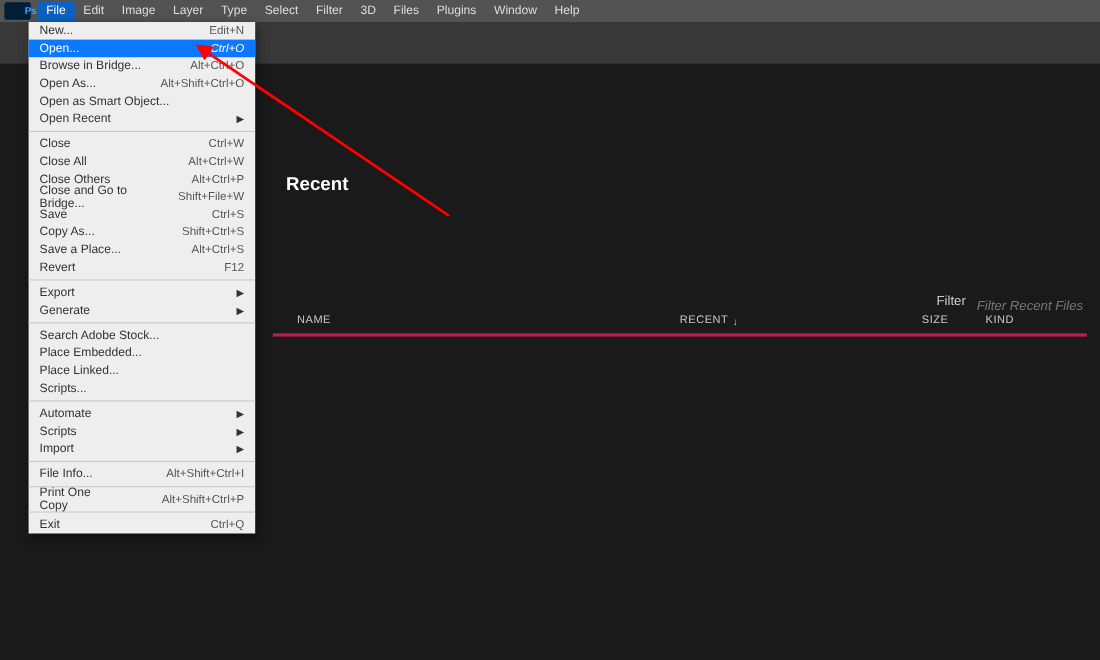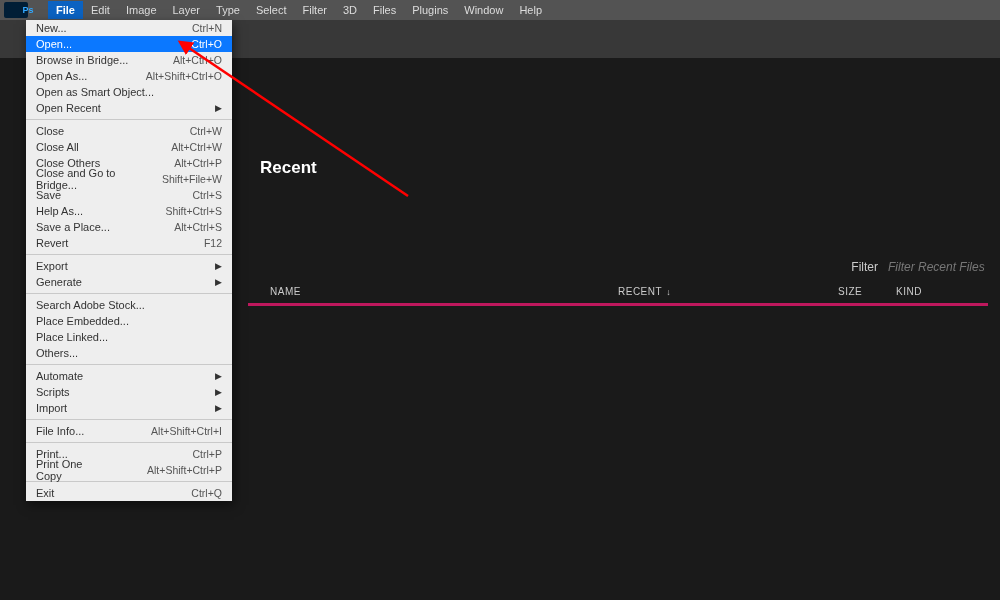--- a/index.html
+++ b/index.html
@@ -1,34 +1,34 @@
 <!DOCTYPE html>
 <html><head>
 <meta charset="utf-8">
 <style>
   * { margin: 0; padding: 0; box-sizing: border-box; font-family: 'Segoe UI', Tahoma, sans-serif; }
   body { width: 1000px; height: 600px; background: #1a1a1a; overflow: hidden; position: relative; color: #ddd; }
   .menubar { height: 20px; background: #535353; display: flex; align-items: center; padding-left: 4px; }
-  .ps-logo { width: 16px; height: 16px; background: #001e36; border-radius: 2px; display: flex; align-items: center; justify-content: center; margin-right: 20px; padding-left: 24px; }
+  .ps-logo { width: 16px; height: 16px; background: #001e36; border-radius: 2px; display: flex; align-items: center; justify-content: center; margin-right: 6px; padding-left: 24px; }
   .ps-logo span { color: #31a8ff; font-size: 9px; font-weight: bold; }
   .menu-item { color: #ddd; font-size: 11px; padding: 3px 8px; cursor: pointer; }
-  .menu-item.active { background: #0b62c1; color: #fff; font-weight: bold; }
+  .menu-item.active { background: #0b62c1; color: #fff; }
   .toolbar-strip { height: 38px; background: #383838; }
   .dropdown { position: absolute; top: 20px; left: 26px; width: 206px; background: #eeeeee; box-shadow: 2px 4px 10px rgba(0,0,0,0.5); z-index: 100; }
   .dd-item { display: flex; justify-content: space-between; align-items: center; padding: 2px 10px; font-size: 11px; color: #333; cursor: pointer; height: 16px; gap: 40px; }
   .dd-item.hl { background: #0b78ff; color: #fff; }
   .dd-item .shortcut { color: #555; font-size: 10.5px; }
-  .dd-item.hl .shortcut { color: #fff; }
+  .dd-item.hl .shortcut { color: #fff; font-style: italic; }
   .dd-sep { height: 1px; background: #c9c9c9; margin: 3px 0; }
   .arrow-right { font-size: 9px; color: #333; }
   .main-area { position: absolute; top: 58px; left: 0; right: 0; bottom: 0; background: #1a1a1a; padding: 0 0 0 20px;}
   .recent-title { color: #fff; font-size: 17px; font-weight: bold; margin-top: 100px; margin-left: 240px; }
   .filter-row { position: absolute; right: 12px; top: 202px; display: flex; align-items: center; gap: 10px; font-size: 12px; }
   .filter-label { color: #ccc; }
-  .filter-input { background: transparent; border: none; border-bottom: none; color: #fde047; font-style: italic; font-size: 12px; width: 100px; }
+  .filter-input { background: transparent; border: none; border-bottom: none; color: #fde047; font-style: italic; font-size: 12px; width: 100px; margin-top: 11px; }
   .filter-input::placeholder { color: #777; font-style: italic; }
   .table-header { position: absolute; top: 228px; left: 248px; right: 12px; display: flex; font-size: 10px; color: #ccc; border-bottom: 3px solid #be185d; padding-bottom: 6px; letter-spacing: 0.5px; }
   .col-name { flex: 0 0 auto; width: 370px; padding-left: 22px;}
   .col-recent { width: 220px; display: flex; align-items: center; gap: 4px; }
   .col-size { width: 58px; }
   .col-kind { width: 40px; }
   .down-arrow { font-size: 9px; }
   .annotation-arrow { position: absolute; top: 38px; left: 176px; pointer-events: none; z-index: 200; }
   .hidden-circle { position: absolute; width: 30px; height: 30px; border: 2px solid #ddd; border-radius: 50%; background: transparent; }
 </style>
@@ -55,21 +55,21 @@
     </div>
 </div>
 <div class="toolbar-strip"></div>
 
 <div class="hidden-circle" style="top:168px; left:8px;"></div>
 <div class="hidden-circle" style="top:206px; left:8px;"></div>
 
 <div class="dropdown" id="file-dropdown">
     <div class="dd-item">
       <span>New...</span>
-      <span class="shortcut">Ctrl+N</span>
+      <span class="shortcut">Edit+N</span>
     </div>
     <div class="dd-item hl">
       <span>Open...</span>
       <span class="shortcut">Ctrl+O</span>
     </div>
     <div class="dd-item">
       <span>Browse in Bridge...</span>
       <span class="shortcut">Alt+Ctrl+O</span>
     </div>
     <div class="dd-item">
@@ -98,21 +98,21 @@
     </div>
     <div class="dd-item">
       <span>Close and Go to Bridge...</span>
       <span class="shortcut">Shift+File+W</span>
     </div>
     <div class="dd-item">
       <span>Save</span>
       <span class="shortcut">Ctrl+S</span>
     </div>
     <div class="dd-item">
-      <span>Help As...</span>
+      <span>Copy As...</span>
       <span class="shortcut">Shift+Ctrl+S</span>
     </div>
     <div class="dd-item">
       <span>Save a Place...</span>
       <span class="shortcut">Alt+Ctrl+S</span>
     </div>
     <div class="dd-item">
       <span>Revert</span>
       <span class="shortcut">F12</span>
     </div>
@@ -129,45 +129,41 @@
     <div class="dd-item">
       <span>Search Adobe Stock...</span>
     </div>
     <div class="dd-item">
       <span>Place Embedded...</span>
     </div>
     <div class="dd-item">
       <span>Place Linked...</span>
     </div>
     <div class="dd-item">
-      <span>Others...</span>
+      <span>Scripts...</span>
     </div>
     <div class="dd-sep"></div>
     <div class="dd-item">
       <span>Automate</span>
       <span class="arrow-right">▶</span>
     </div>
     <div class="dd-item">
       <span>Scripts</span>
       <span class="arrow-right">▶</span>
     </div>
     <div class="dd-item">
       <span>Import</span>
       <span class="arrow-right">▶</span>
     </div>
     <div class="dd-sep"></div>
     <div class="dd-item">
       <span>File Info...</span>
       <span class="shortcut">Alt+Shift+Ctrl+I</span>
     </div>
     <div class="dd-sep"></div>
-    <div class="dd-item">
-      <span>Print...</span>
-      <span class="shortcut">Ctrl+P</span>
-    </div>
     <div class="dd-item">
       <span>Print One Copy</span>
       <span class="shortcut">Alt+Shift+Ctrl+P</span>
     </div>
     <div class="dd-sep"></div>
     <div class="dd-item">
       <span>Exit</span>
       <span class="shortcut">Ctrl+Q</span>
     </div>
   </div>

